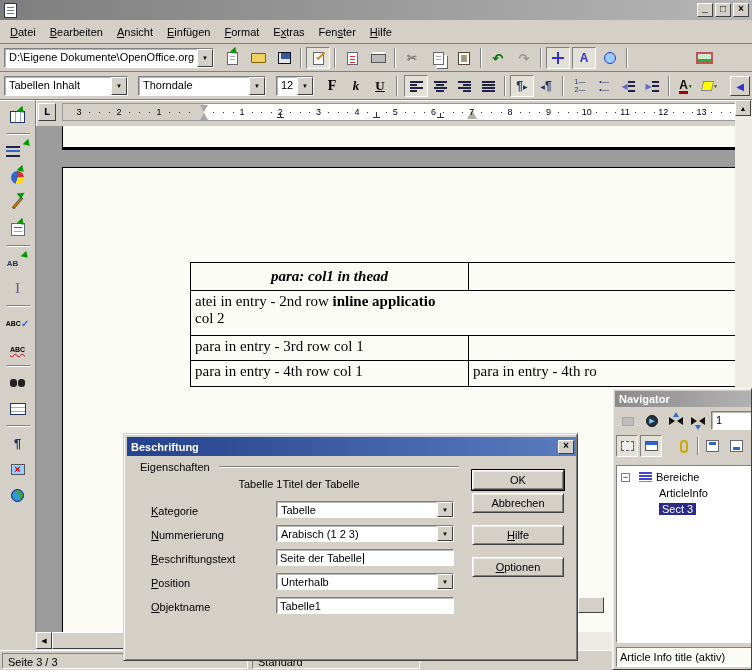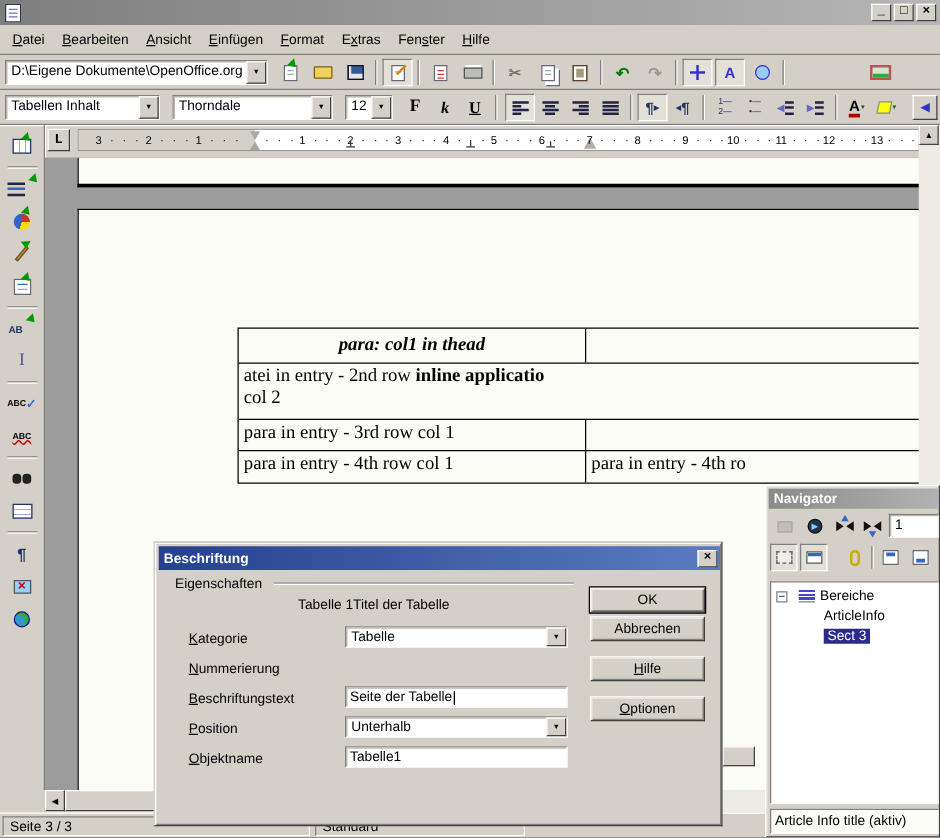--- a/index.html
+++ b/index.html
@@ -539,20 +539,24 @@
     <div class="abs etch" style="left:95px;top:32px;width:240px;"></div>
     <div class="abs" style="left:16px;top:44px;width:318px;text-align:center;">Tabelle 1Titel der Tabelle</div>
 
     <span class="dlab" style="top:71px"><u>K</u>ategorie</span>
     <div class="combo" style="left:152px;top:67px;width:178px;height:17px;">
       <span class="cval">Tabelle</span>
       <span class="cbtn">▼</span>
     </div>
 
     <span class="dlab" style="top:95px"><u>N</u>ummerierung</span>
+    <div class="combo" style="left:152px;top:91px;width:178px;height:17px;">
+      <span class="cval">Arabisch (1 2 3)</span>
+      <span class="cbtn">▼</span>
+    </div>
 
     <span class="dlab" style="top:119px"><u>B</u>eschriftungstext</span>
     <div class="field abs" style="left:152px;top:115px;width:178px;height:17px;padding:2px 3px;white-space:nowrap;">
       <span>Seite der Tabelle</span><span class="caret"></span>
     </div>
 
     <span class="dlab" style="top:143px"><u>P</u>osition</span>
     <div class="combo" style="left:152px;top:139px;width:178px;height:17px;">
       <span class="cval">Unterhalb</span>
       <span class="cbtn">▼</span>

